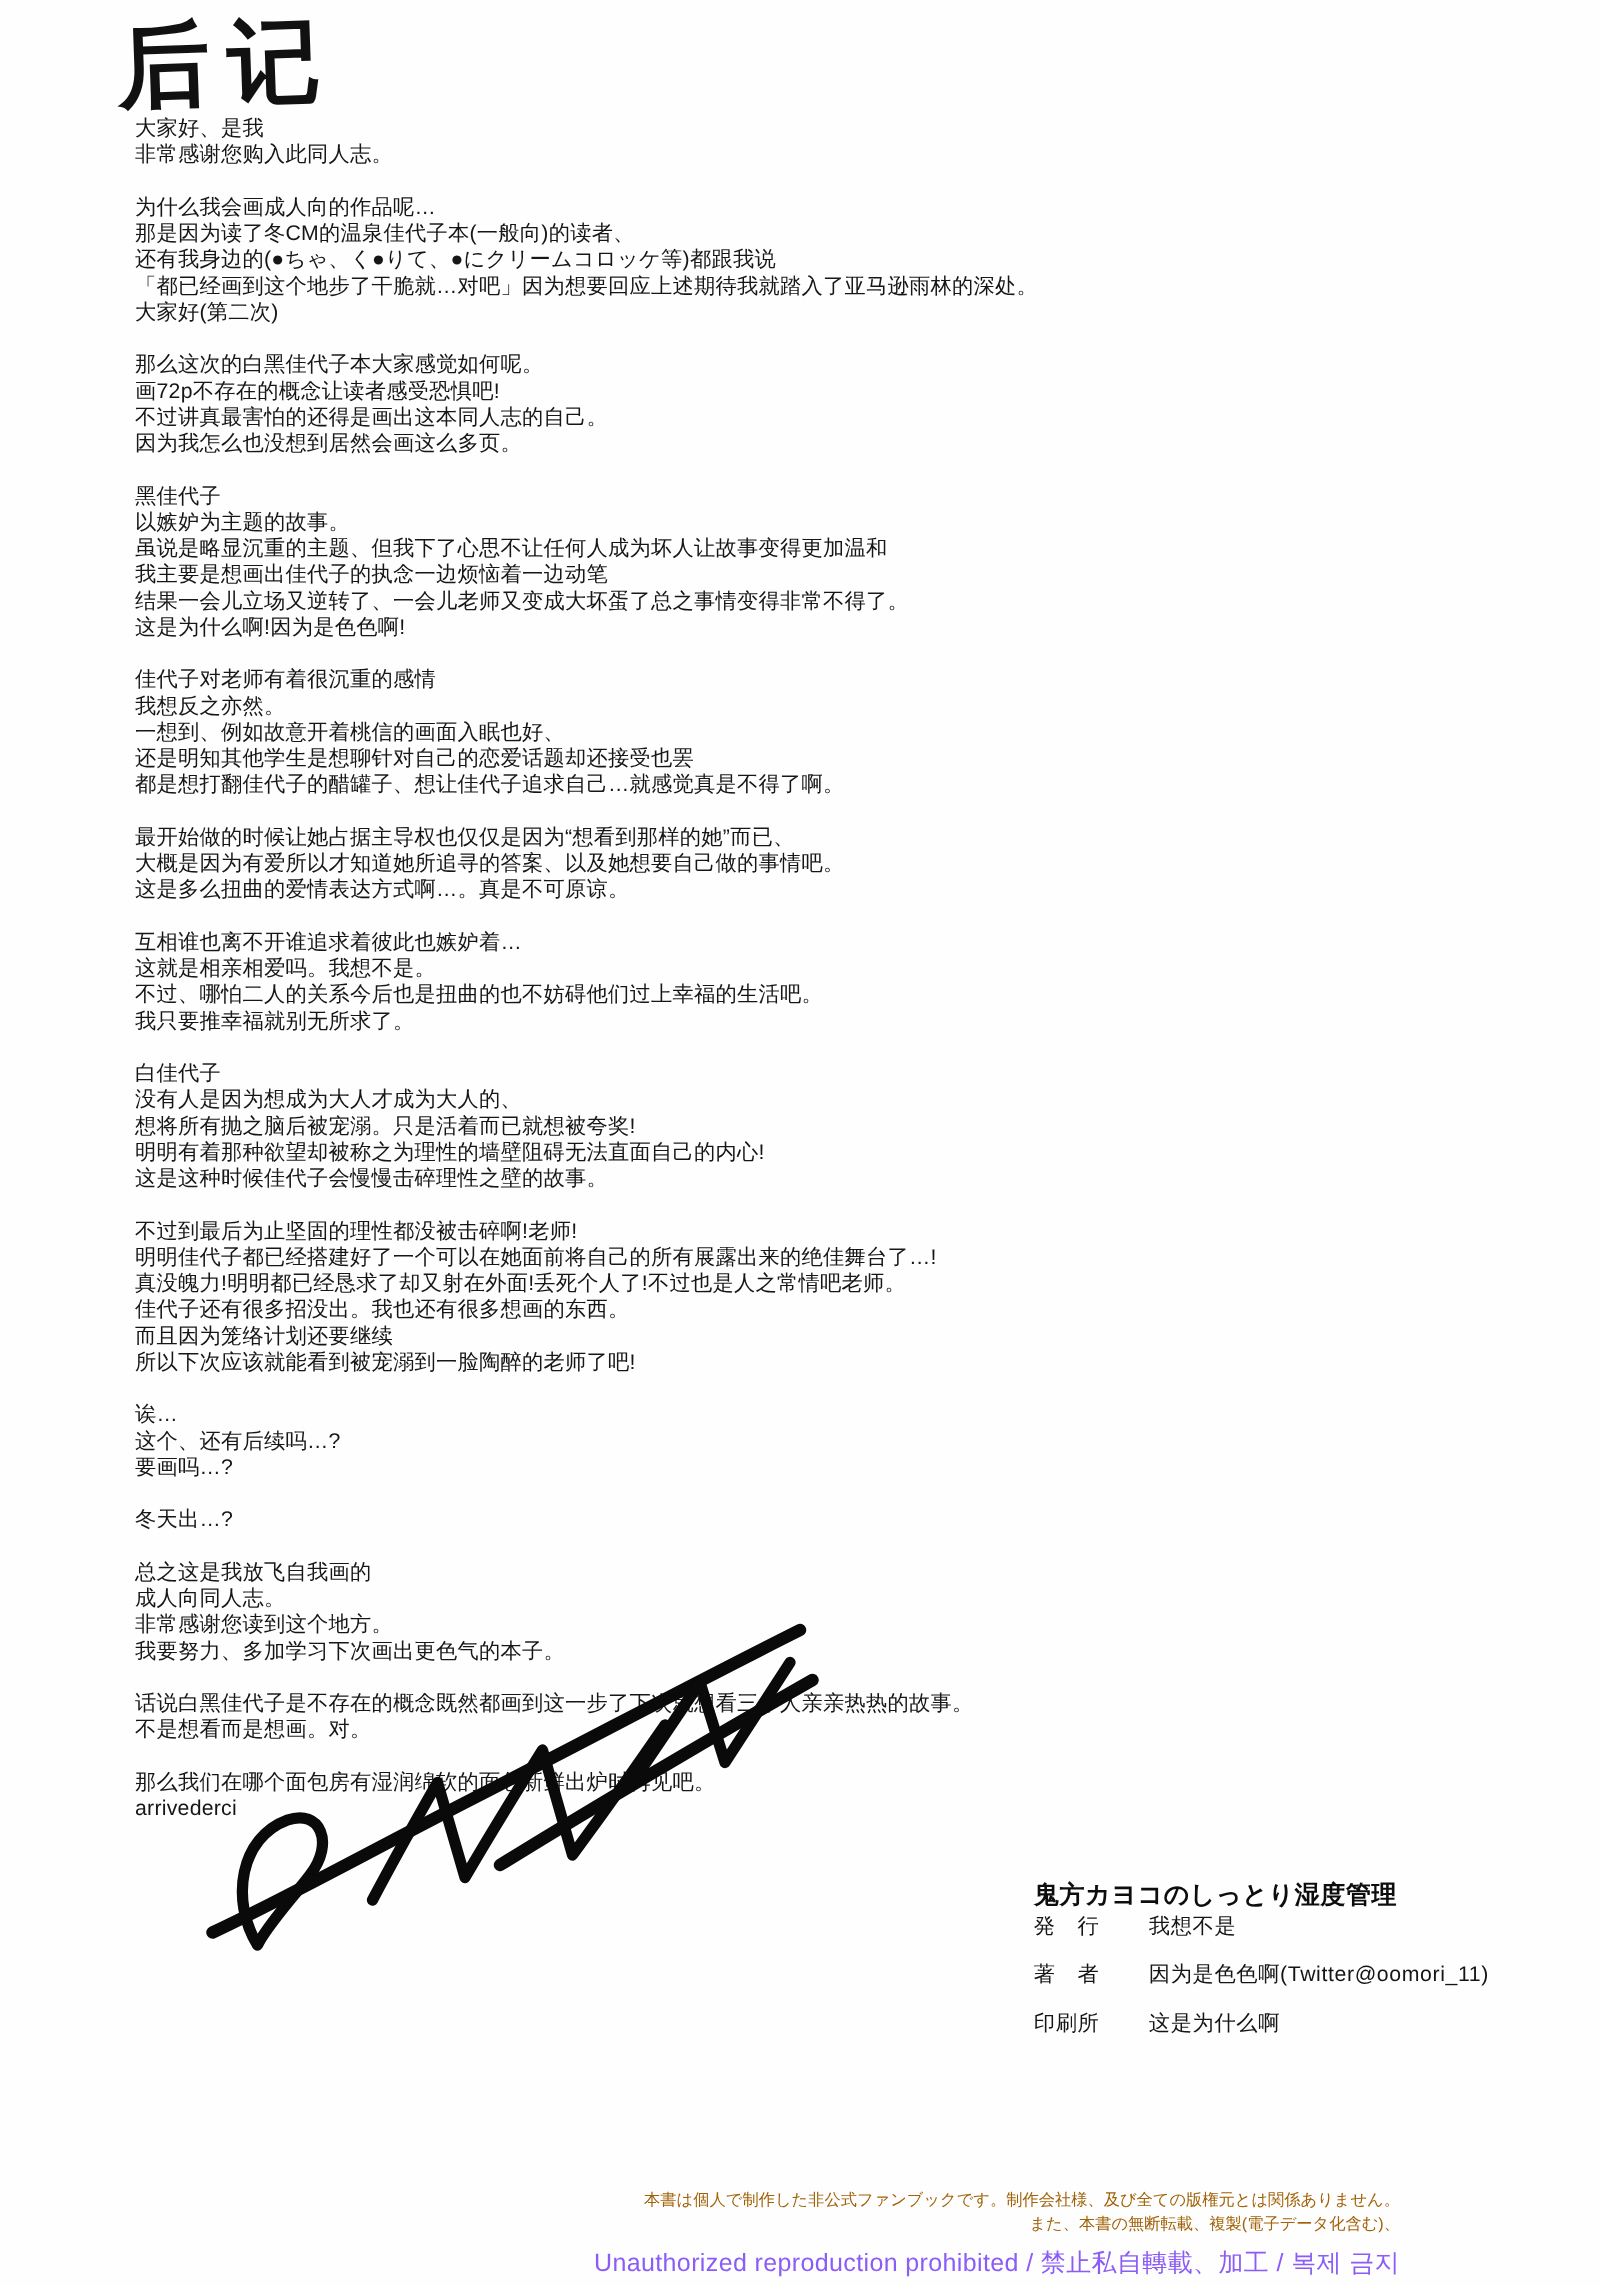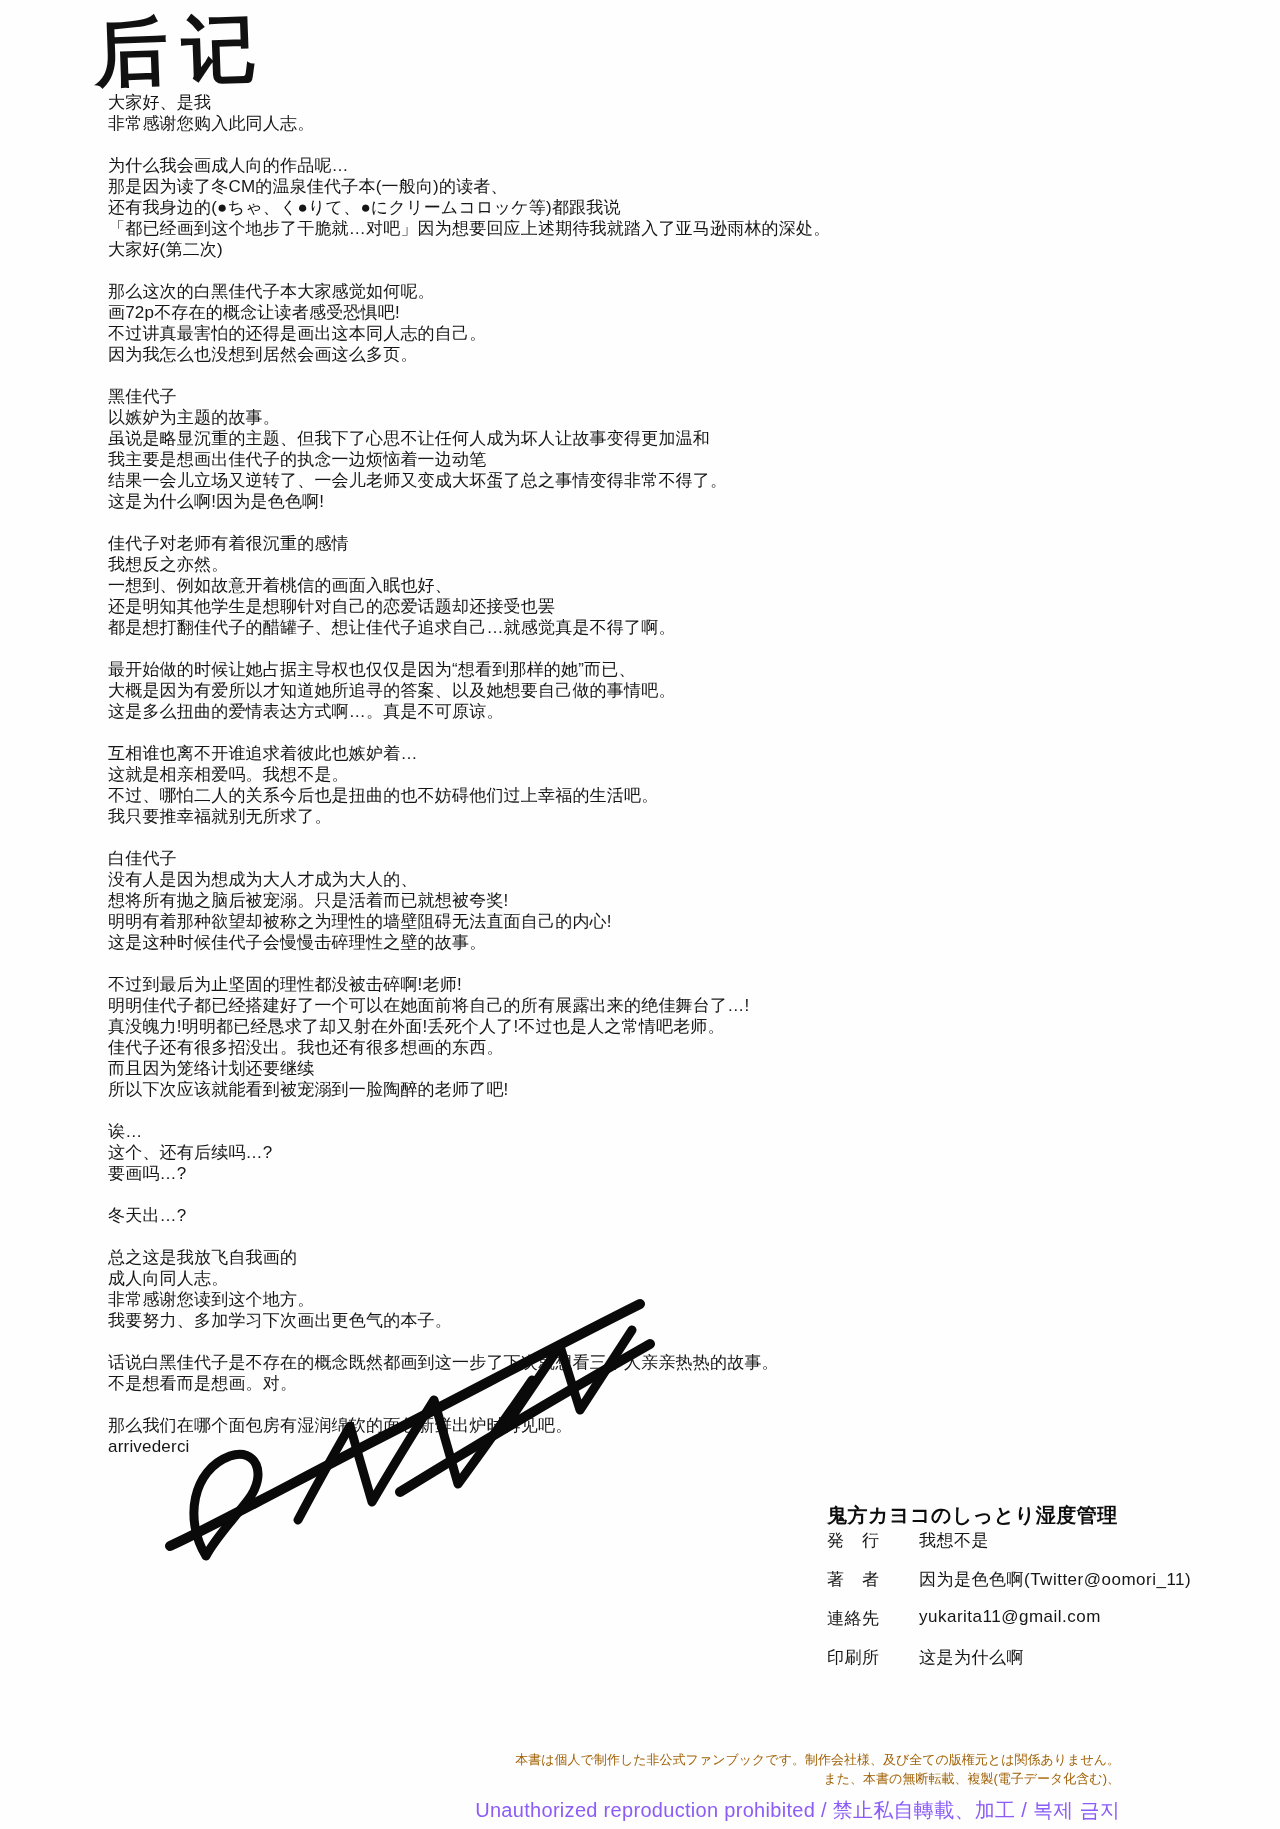--- a/index.html
+++ b/index.html
@@ -172,24 +172,20 @@
 
     <div class="row">
       <span class="lbl">発　行</span>
       <span class="val">我想不是</span>
     </div>
     <div class="row">
       <span class="lbl">著　者</span>
       <span class="val">因为是色色啊(Twitter@oomori_11)</span>
     </div>
     <div class="row">
-      <span class="lbl">連絡先</span>
-      <span class="val">yukarita11@gmail.com</span>
-    </div>
-    <div class="row">
       <span class="lbl">印刷所</span>
       <span class="val">这是为什么啊</span>
     </div>
   </div>
 
   <div class="fineprint">
     <div>本書は個人で制作した非公式ファンブックです。制作会社様、及び全ての版権元とは関係ありません。</div>
     <div>また、本書の無断転載、複製(電子データ化含む)、</div>
   </div>
 

